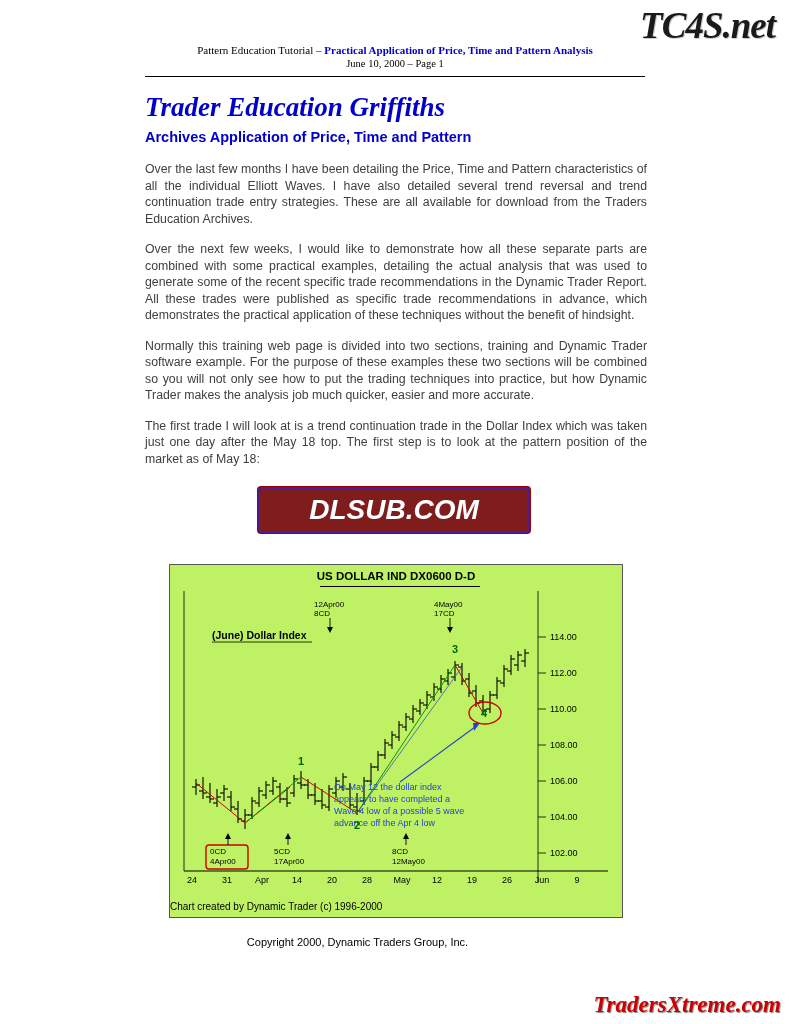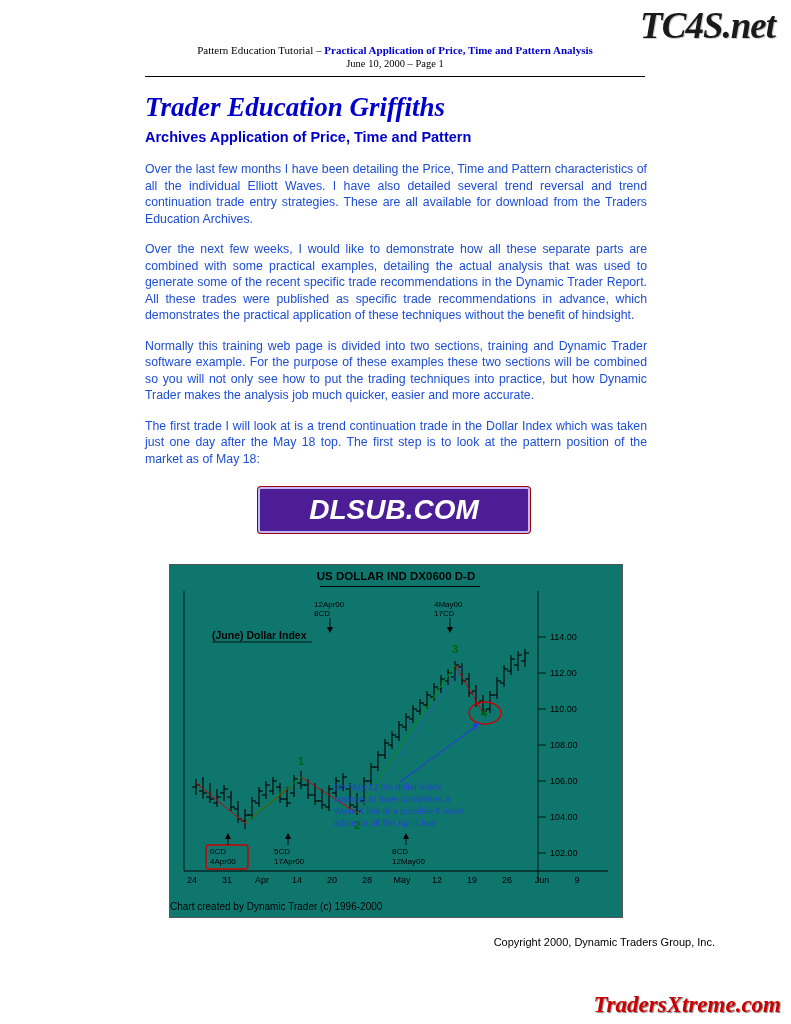--- a/index.html
+++ b/index.html
@@ -84,55 +84,55 @@
     font-family: "Liberation Sans", sans-serif;
     font-size: 14.5px;
     font-weight: bold;
     color: #0000cc;
     margin: 0 0 16px 0;
   }
   p.para {
     font-family: "Liberation Sans", sans-serif;
     font-size: 12.3px;
     line-height: 16.5px;
-    color: #1d4ed8;
+    color: #404040;
     text-align: justify;
     margin: 14px 0 14px 0;
   }
 
   
   .dlsub {
     position: absolute;
     top: 487px;
     left: 258px;
     width: 268px;
     height: 42px;
-    background: #4c1d95;
-    border: 2px solid #c4b5fd;
+    background: #7f1d1d;
+    border: 2px solid #4c1d95;
     box-shadow: 0 0 0 1px #990000;
     border-radius: 3px;
     display: flex;
     align-items: center;
     justify-content: center;
     font-family: "Liberation Sans", sans-serif;
     font-size: 28px;
     font-weight: bold;
     font-style: italic;
     color: #ffffff;
     letter-spacing: 0px;
   }
 
   
   .chart-box {
     position: absolute;
     top: 564px;
     left: 169px;
     width: 452px;
     height: 352px;
-    background: #0f766e;
+    background: #bef264;
     border: 1.5px solid #555555;
   }
   .chart-title {
     position: absolute;
     top: 5px;
     left: 0;
     width: 100%;
     text-align: center;
     font-family: "Liberation Sans", sans-serif;
     font-size: 11.5px;
@@ -161,21 +161,21 @@
     top: 22px;
     left: 0;
   }
 
   
   .copyright {
     position: absolute;
     top: 936px;
     left: 0;
     width: 715px;
-    text-align: right;
+    text-align: center;
     font-family: "Liberation Sans", sans-serif;
     font-size: 11px;
     color: #000;
   }
 
   
   .tx-watermark {
     position: absolute;
     bottom: 6px;
     right: 10px;

